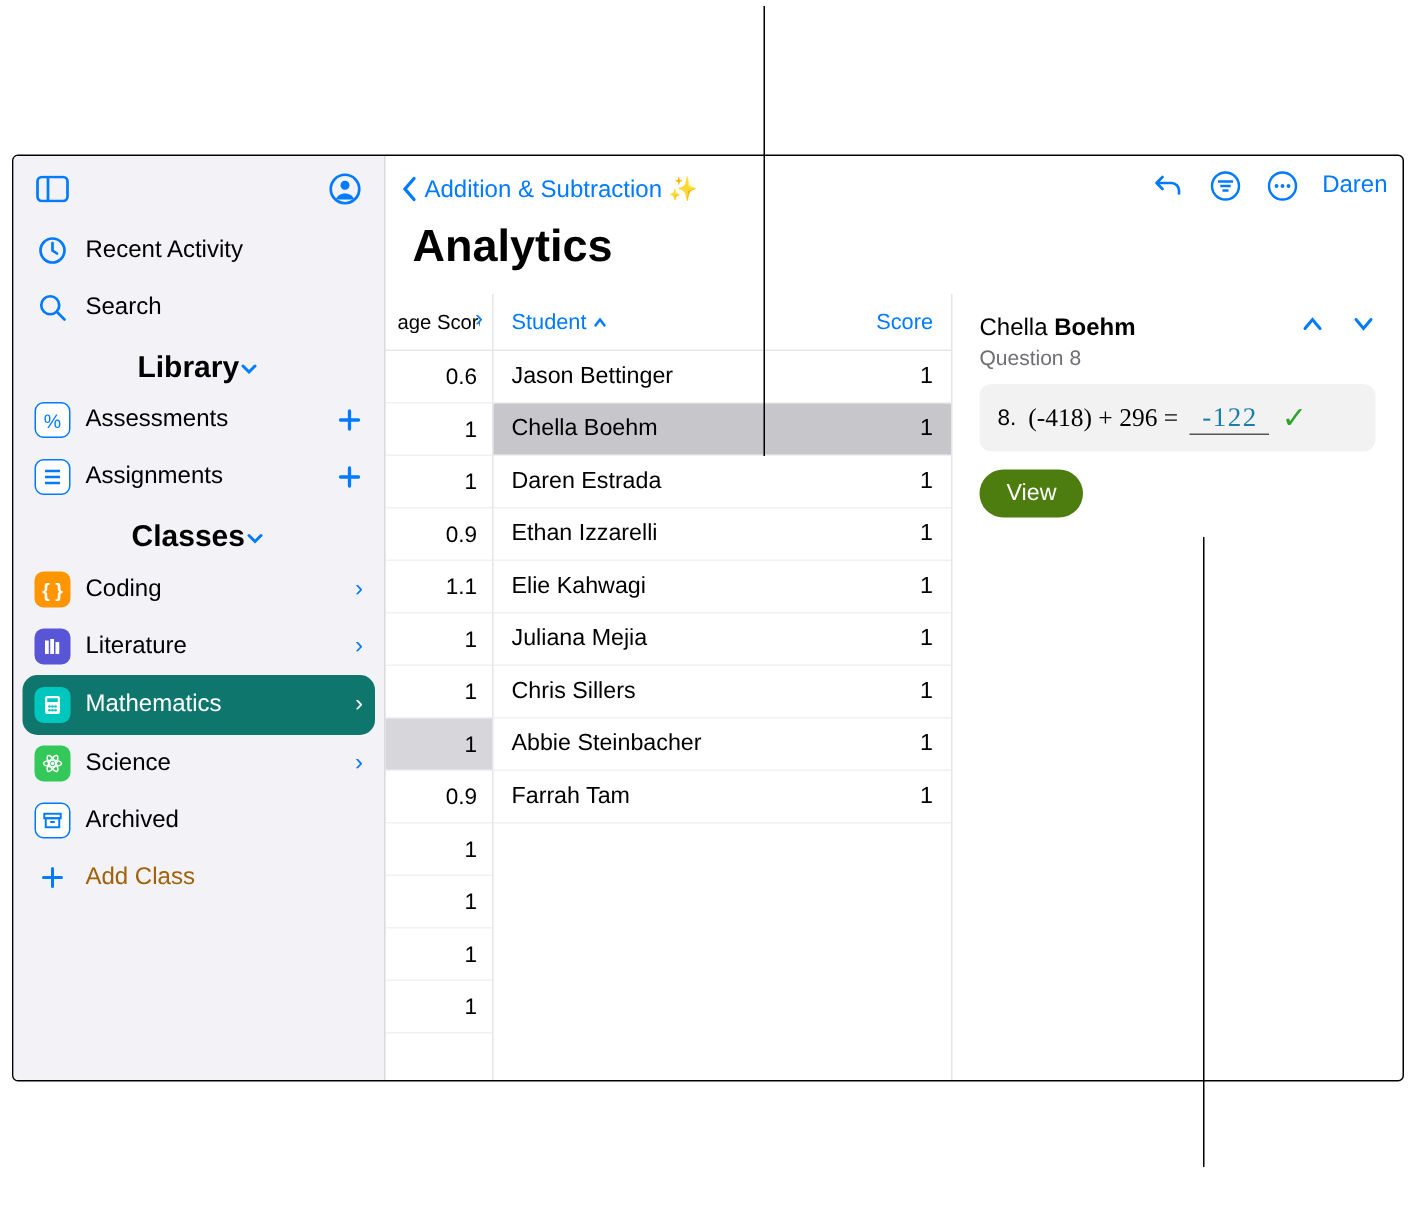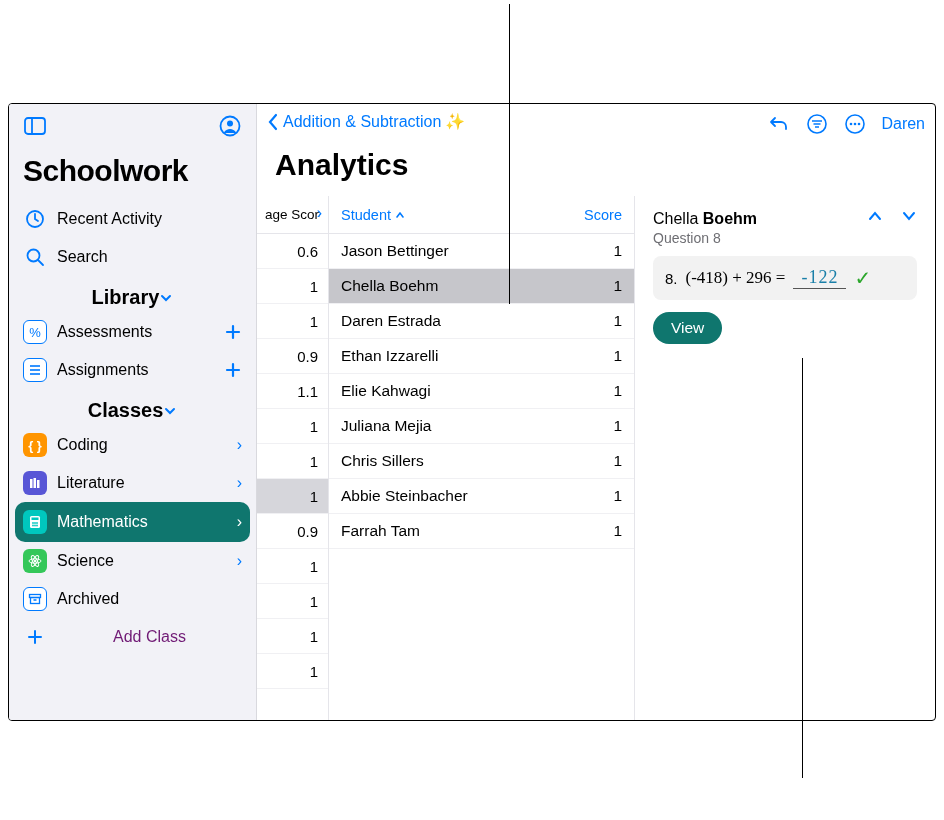--- a/index.html
+++ b/index.html
@@ -29,25 +29,25 @@
   .ic-recent{ background:transparent; color:#007aff; }
   .ic-search{ background:transparent; color:#007aff; }
   .ic-assess{ background:#fff; border:1.5px solid #007aff; color:#007aff; }
   .ic-assign{ background:#fff; border:1.5px solid #007aff; color:#007aff; }
   .ic-coding{ background:#ff9500; color:#fff; font-weight:700; }
   .ic-lit{ background:#5856d6; color:#fff; }
   .ic-math{ background:#00c7be; color:#fff; }
   .ic-sci{ background:#34c759; color:#fff; }
   .ic-arch{ background:#fff; border:1.5px solid #007aff; color:#007aff; }
   .ic-add{ color:#007aff; font-size:18px; font-weight:400; }
-  .add-class-label{ color:#701a75;text-align:center; }
+  .add-class-label{ color:#a16207; }
 
   
   .main { flex:1; display:flex; flex-direction:column; }
-  .main-topbar { display:flex; align-items:flex-start; justify-content:space-between; padding:8px 10px; }
+  .main-topbar { display:flex; align-items:flex-end; justify-content:space-between; padding:8px 10px; }
   .back-btn { display:flex; align-items:center; gap:4px; color:#007aff; font-size:16px; cursor:pointer; }
   .topbar-actions { display:flex; align-items:center; gap:14px; color:#007aff; font-size:16px; }
   .topbar-actions .ic { width:24px; height:24px; display:flex; align-items:center; justify-content:center; cursor:pointer; }
   .main-title { font-size:30px; font-weight:800; padding:4px 18px 14px; }
   .columns { flex:1; display:flex; overflow:hidden; }
   .col { border-right:1px solid #e5e5ea; }
   .col-scores { width:72px; }
   .col-scores-head { height:38px; display:flex; align-items:center; justify-content:flex-end; padding:0 8px; border-bottom:1px solid #e5e5ea; position:relative; }
   .col-scores-head .arrow { position:absolute; right:6px; color:#007aff; font-size:16px; top:8px; }
   .col-scores-head .label { font-size:13.5px; color:#000; white-space:nowrap; overflow:hidden; }
@@ -63,21 +63,21 @@
   .col-detail { flex:1; padding:14px 18px; }
   .detail-head { display:flex; align-items:flex-start; justify-content:space-between; margin-bottom:10px; }
   .detail-name { font-size:16px; }
   .detail-name .bold { font-weight:700; }
   .detail-sub { font-size:14px; color:#6e6e73; margin-top:2px; }
   .nav-arrows { display:flex; gap:18px; color:#007aff; font-size:18px; }
   .question-card { background:#f2f2f2; border-radius:8px; padding:10px 12px; display:flex; align-items:center; gap:8px; font-size:17px; font-family:"Times New Roman",serif; margin-bottom:12px; }
   .qnum { font-family:-apple-system,Arial; font-size:15px; }
   .handwriting { font-family:"Comic Sans MS","Segoe Script",cursive; color:#1a7fa8; font-size:18px; border-bottom:1.5px solid #555; padding:0 8px 0px; letter-spacing:1px; }
   .check { color:#2ba62b; font-size:20px; }
-  .view-btn { background:#0f766e; color:#fff; border:none; border-radius:18px; padding:7px 18px; font-size:15.5px; cursor:pointer; }
+  .view-btn { background:#4d7c0f; color:#fff; border:none; border-radius:18px; padding:7px 18px; font-size:15.5px; cursor:pointer; }
 
   svg { display:block; }
 </style>
 </head>
 <body>
 
 <div class="callout-top"></div>
 <div class="callout-right"></div>
 
 <div class="workspace">
@@ -91,21 +91,20 @@
           </svg>
       </div>
       <div class="icon-btn">
         <svg width="22" height="22" viewBox="0 0 22 22">
             <circle cx="11" cy="11" r="9.5" fill="none" stroke="#007aff" stroke-width="1.8"></circle>
             <circle cx="11" cy="8.5" r="3" fill="#007aff"></circle>
             <path d="M4.8 18c1.2-3 4-4 6.2-4s5 1 6.2 4" fill="#007aff"></path>
           </svg>
       </div>
     </div>
-    <div class="sidebar-title">Schoolwork</div>
 
     <div class="sb-item">
       <div class="sb-icon ic-recent">
         <svg width="20" height="20" viewBox="0 0 20 20">
             <circle cx="10" cy="10" r="8" fill="none" stroke="#007aff" stroke-width="1.8"></circle>
             <path d="M10 5v5l3 2" fill="none" stroke="#007aff" stroke-width="1.8" stroke-linecap="round"></path>
           </svg>
       </div>
       <span class="label">Recent Activity</span>
     </div>

